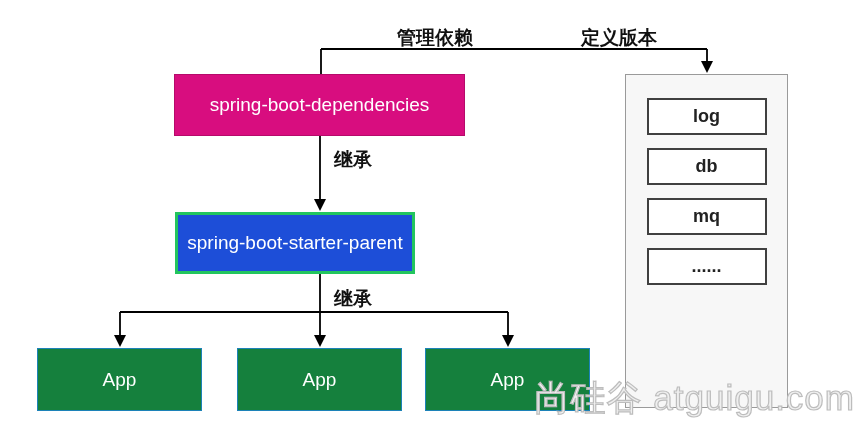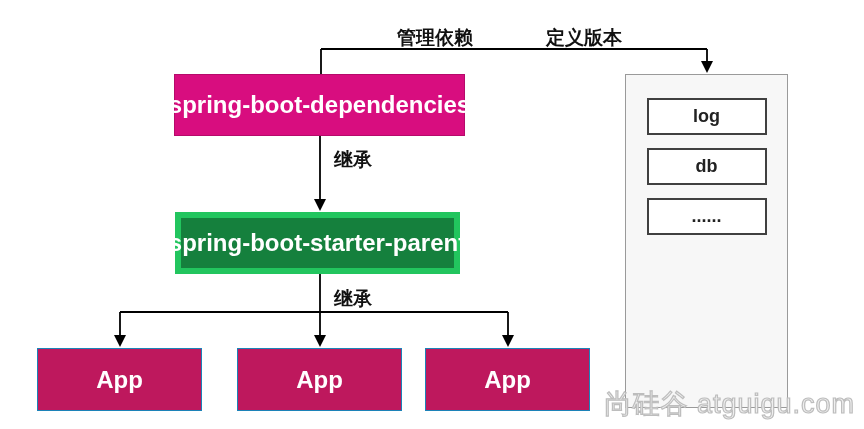--- a/index.html
+++ b/index.html
@@ -15,36 +15,35 @@
     position:absolute;
     font-weight:700;
     font-size:19px;
     color:#111111;
     white-space:nowrap;
   }
   .node{
     position:absolute;
     display:flex;align-items:center;justify-content:center;
     color:#ffffff;
-    font-size:24px;
+    font-size:19px;
     white-space:nowrap;
     box-sizing:border-box;
-    font-weight:bold;
   }
   .node-dependencies{
     left:174px;top:74px;width:291px;height:62px;
     background:#D80D7F;border:1px solid #b60a6b;
   }
   .node-parent{
-    left:175px;top:212px;width:285px;height:62px;
-    background:#15803d;border:6px solid #22c55e;
+    left:175px;top:212px;width:240px;height:62px;
+    background:#1d4ed8;border:3px solid #22c55e;
   }
   .node-app{
     width:165px;height:63px;top:348px;
-    background:#be185d;border:1px solid #1c82b8;
+    background:#15803d;border:1px solid #1c82b8;
   }
   .app-1{left:37px;}
   .app-2{left:237px;}
   .app-3{left:425px;}
   .panel{
     position:absolute;
     left:625px;top:74px;width:163px;height:334px;
     background:#F7F7F7;
     border:1px solid #9a9a9a;
     box-sizing:border-box;
@@ -55,27 +54,27 @@
   }
   .dep-item{
     width:120px;height:37px;
     box-sizing:border-box;
     background:#ffffff;
     border:2px solid #404040;
     display:flex;align-items:center;justify-content:center;
     font-size:18px;color:#222222;
   }
   .lbl-manage{left:397px;top:25px;}
-  .lbl-define{left:546px;top:25px;}
+  .lbl-define{left:581px;top:25px;}
   .lbl-inherit-1{left:334px;top:147px;}
   .lbl-inherit-2{left:334px;top:286px;}
   .watermark{
     position:absolute;
     right:9px;bottom:7px;
-    font-size:27px;
+    font-size:35px;
     letter-spacing:1px;
     color:#efefef;
     -webkit-text-stroke:1.2px #bdbdbd;
     white-space:nowrap;
   }
 </style>
 </head>
 <body>
 
 <div class="canvas">
@@ -110,19 +109,20 @@
   <div class="node node-parent">spring-boot-starter-parent</div>
 
   <div class="node node-app app-1">App</div>
   <div class="node node-app app-2">App</div>
   <div class="node node-app app-3">App</div>
 
   <div class="panel">
     <div class="panel-list">
         <div class="dep-item">log</div>
         <div class="dep-item">db</div>
+        <div class="dep-item">mq</div>
         <div class="dep-item">......</div>
       </div>
   </div>
 
   <div class="watermark">尚硅谷 atguigu.com</div>
 
 </div>
 
 </body></html>

